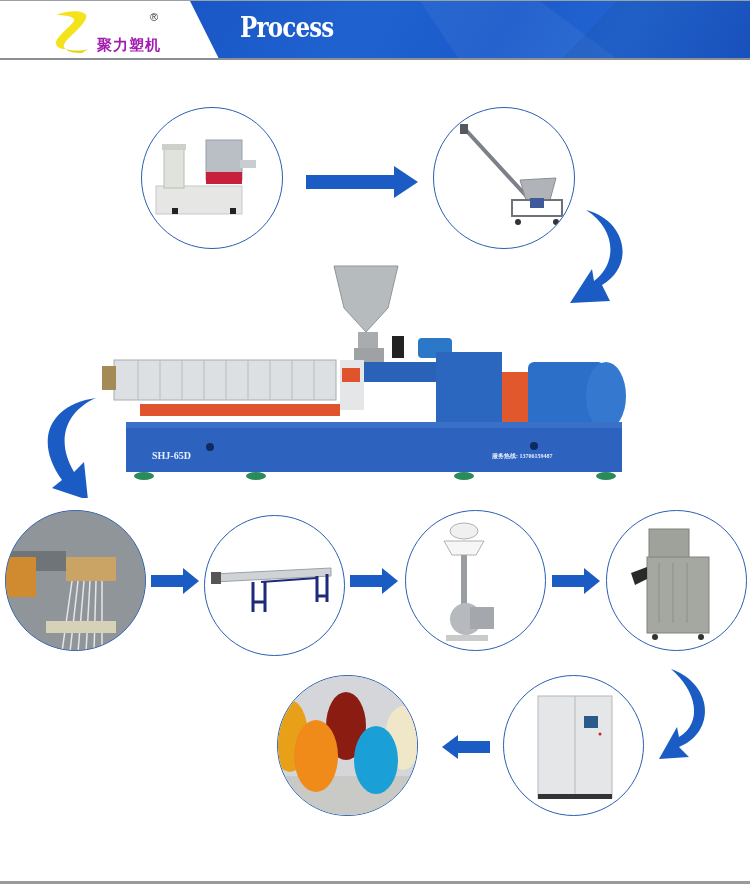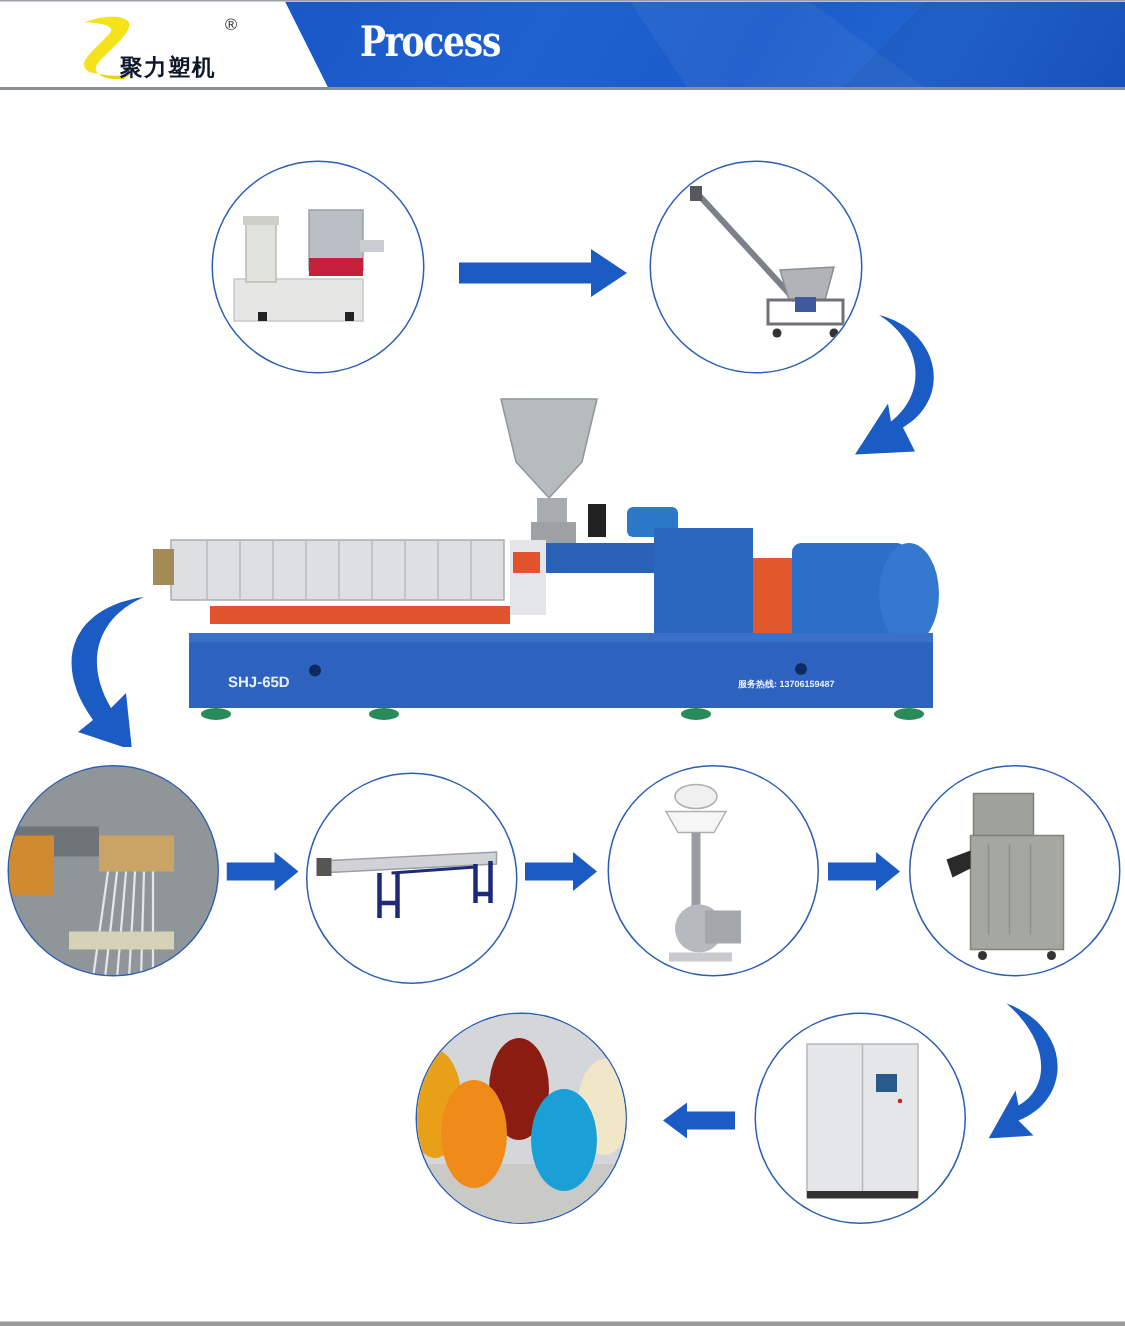--- a/index.html
+++ b/index.html
@@ -6,28 +6,28 @@
   html, body { width: 750px; height: 884px; background: #ffffff; overflow: hidden; }
   body { position: relative; font-family: "Liberation Sans", sans-serif; }
 
   
   .banner { position: absolute; left: 0; top: 0; width: 750px; height: 60px; border-top: 1px solid #9aa0a6; border-bottom: 2px solid #8a9096; background: #fff; overflow: hidden; }
   .banner .blue { position: absolute; left: 190px; top: 0; width: 570px; height: 60px; background: linear-gradient(120deg, #1a56c7 0%, #1f62cf 30%, #1b5acb 55%, #2266d1 75%, #1a55c4 100%); clip-path: polygon(0 0, 100% 0, 100% 100%, 30px 100%); }
   .banner .facet1 { position: absolute; left: 420px; top: 0; width: 200px; height: 60px; background: rgba(255,255,255,0.05); clip-path: polygon(0 0, 60% 0, 100% 100%, 20% 100%); }
   .banner .facet2 { position: absolute; left: 560px; top: 0; width: 190px; height: 60px; background: rgba(0,0,40,0.06); clip-path: polygon(30% 0, 100% 0, 100% 100%, 0 100%); }
   .title { position: absolute; left: 240px; top: 10px; color: #fff; font-family: "DejaVu Serif", serif; font-weight: bold; font-size: 28px; letter-spacing: -1px; transform: scaleX(0.82); transform-origin: left center; }
   .logo-mark { position: absolute; left: 52px; top: 8px; width: 38px; height: 44px; }
-  .logo-text { position: absolute; left: 80px; top: 35px; color: #0f172a; font-size: 15px; font-weight: bold; letter-spacing: 1px; font-family: "DejaVu Sans", sans-serif; }
+  .logo-text { position: absolute; left: 97px; top: 35px; color: #a21caf; font-size: 15px; font-weight: bold; letter-spacing: 1px; font-family: "DejaVu Sans", sans-serif; }
   .logo-reg { position: absolute; left: 150px; top: 10px; color: #333; font-size: 11px; }
 
   
   .circle { position: absolute; border: 1.5px solid #2a5fb5; border-radius: 50%; background: #fff; overflow: hidden; }
   .arrow { position: absolute; }
 
-  .machine-label { position: absolute; color: #e8eefc; font-weight: bold; font-size: 10px; }
+  .machine-label { position: absolute; color: #e8eefc; font-weight: bold; font-size: 10px; font-family: Liberation Serif, serif; }
   .bottom-line { position: absolute; left: 0; top: 881px; width: 750px; height: 3px; background: #9a9a9a; }
 </style>
 </head>
 <body>
 
 <div class="banner">
   <div class="blue"></div>
   <div class="facet1"></div>
   <div class="facet2"></div>
   <svg class="logo-mark" viewBox="0 0 38 44">

